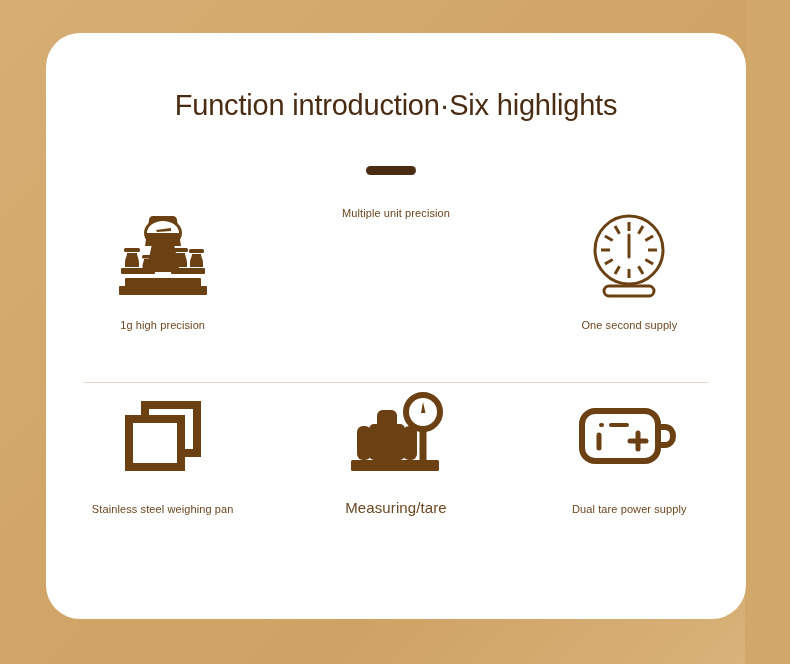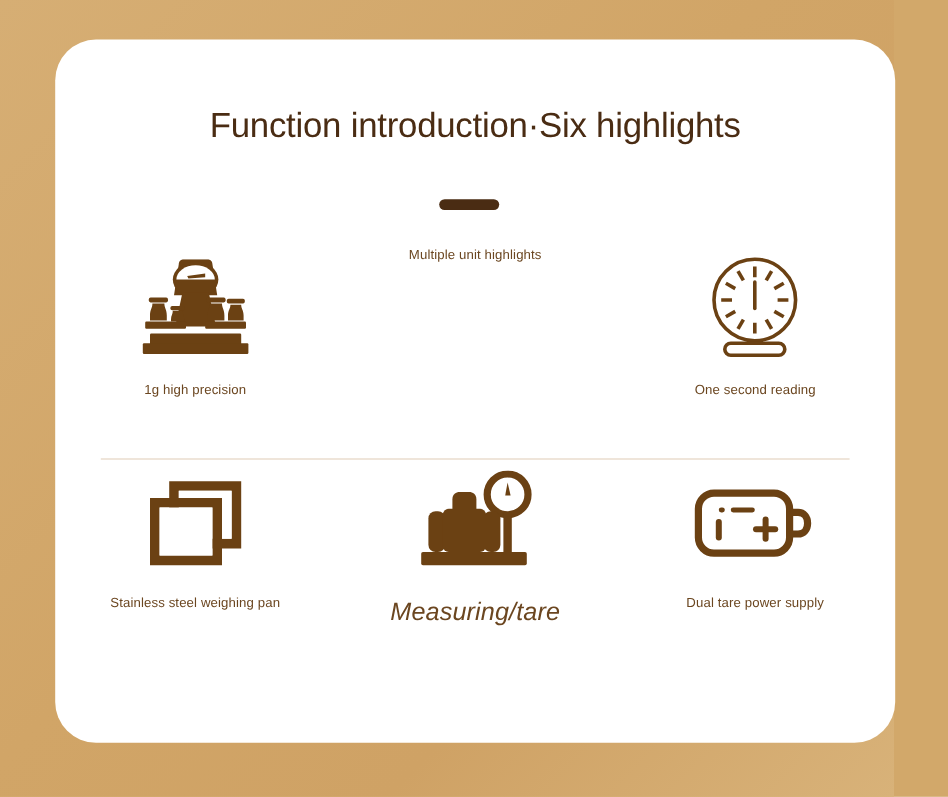--- a/index.html
+++ b/index.html
@@ -75,35 +75,34 @@
     align-items: center;
     justify-content: center;
   }
   .label {
     font-size: 11px;
     color: #6b4620;
     letter-spacing: 0.1px;
     margin-top: 6px;
   }
   .label.big {
-    font-size: 21px;
+    font-size: 15px;
     color: #6b4620;
-    font-style: italic;
   }
   .divider {
     position: absolute;
     left: 38px;
     top: 349px;
     width: 624px;
     height: 1px;
     background: #e5d5c2;
   }
   
   .row-bottom .icon-wrap { height: 106px; }
-  .row-bottom .label { margin-top: 8px; }
+  .row-bottom .label { margin-top: 14px; }
   .cell-measuring .label { margin-top: 10px; }
   svg { display: block; }
 </style>
 </head>
 <body>
 
 <div class="page">
 
   <div class="card">
 
@@ -149,21 +148,21 @@
 
                 <rect x="78" y="33" width="15" height="4" rx="1.5"></rect>
                 <path d="M81 38 C81 41.5 79 42.5 79 47 L79 51 L92 51 L92 47 C92 42.5 90 41.5 90 38 Z"></path>
               </g>
             </svg>
           </div>
           <div class="label">1g high precision</div>
         </div>
 
         <div class="cell">
-          <div class="label">Multiple unit highlights</div>
+          <div class="label">Multiple unit precision</div>
         </div>
 
         <div class="cell">
           <div class="icon-wrap">
             <svg width="86" height="90" viewBox="0 0 86 90" aria-hidden="true">
               <g stroke="#6b4113" fill="none">
                 <circle cx="43" cy="38" r="34" stroke-width="3"></circle>
 
                 <g stroke-width="3" stroke-linecap="butt">
                   <line x1="43" y1="10" x2="43" y2="19"></line>
@@ -179,21 +178,21 @@
                   <line x1="18.9" y1="24" x2="26.7" y2="28.5"></line>
                   <line x1="59.3" y1="47.5" x2="67.1" y2="52"></line>
                 </g>
 
                 <line x1="43" y1="23" x2="43" y2="45" stroke-width="3" stroke-linecap="round"></line>
 
                 <rect x="18" y="74" width="50" height="10" rx="5" stroke-width="3"></rect>
               </g>
             </svg>
           </div>
-          <div class="label">One second reading</div>
+          <div class="label">One second supply</div>
         </div>
 
       </div>
 
       <div class="row row-bottom">
 
         <div class="cell">
           <div class="icon-wrap">
             <svg width="88" height="82" viewBox="0 0 88 82" aria-hidden="true">
               <g fill="#6b4113">

